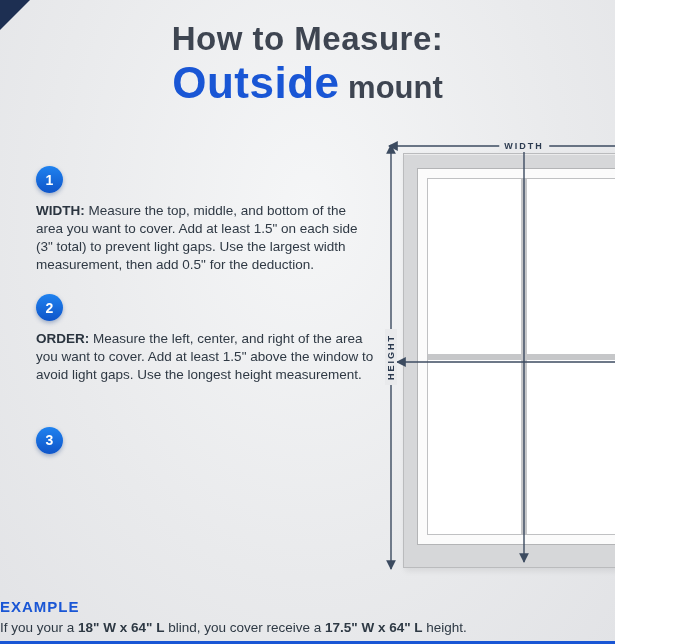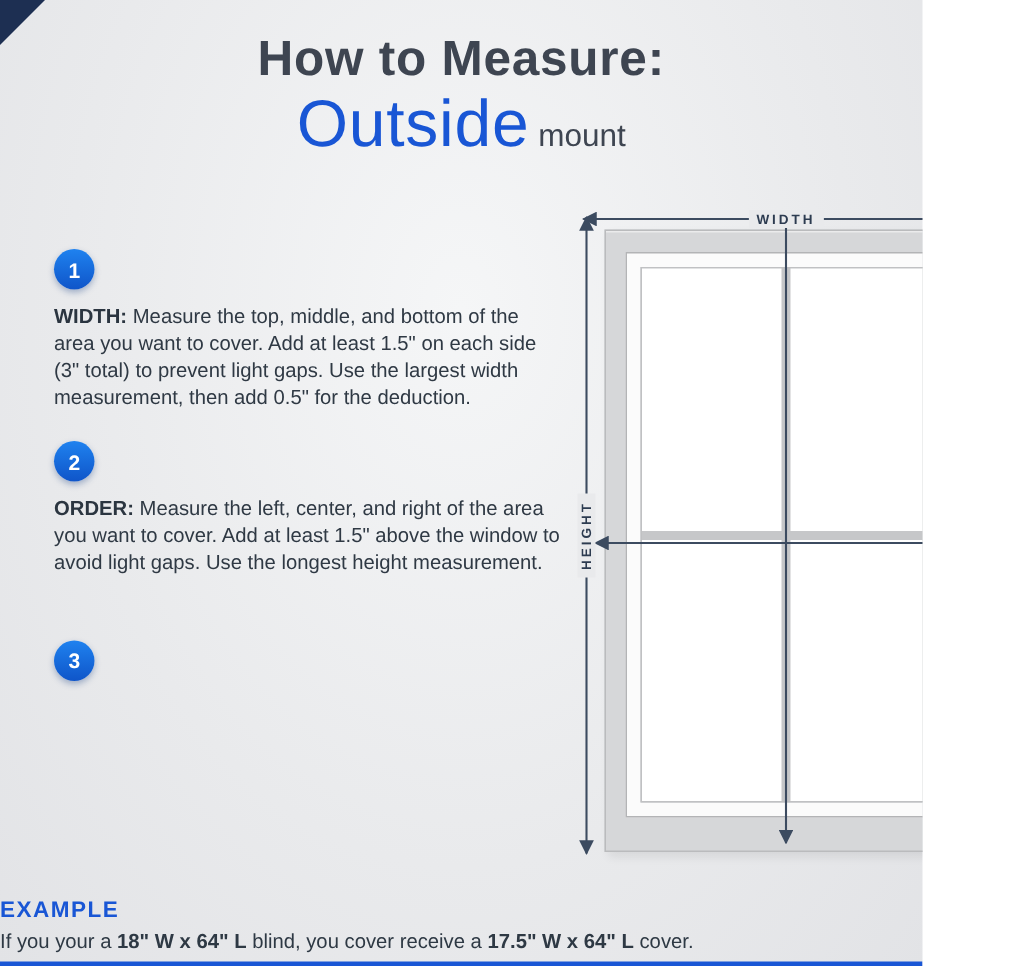--- a/index.html
+++ b/index.html
@@ -9,22 +9,22 @@
     font-family:"Liberation Sans", sans-serif;
     color:#39424e;
   }
   
   .corner { position:absolute; top:0; left:0; width:0; height:0;
     border-top:30px solid #1d2f52; border-right:30px solid transparent; }
   
   .header { position:absolute; top:20px; left:0; right:0; text-align:center; }
   .t1 { font-size:33px; font-weight:600; color:#3e4551; letter-spacing:0.5px; }
   .t2 { margin-top:0px; }
-  .t2 .accent { font-size:44px; font-weight:400; color:#1956d5; letter-spacing:0.5px;margin-top:16px; }
-  .t2 .rest { font-size:21px; font-weight:400; color:#3e4551; }
+  .t2 .accent { font-size:44px; font-weight:700; color:#1956d5; letter-spacing:0.5px;margin-top:16px; }
+  .t2 .rest { font-size:31px; font-weight:700; color:#3e4551; }
   
   .steps { position:absolute; left:36px; top:166px; width:344px; }
   .step { margin-bottom:20px; }
   .step.third { margin-top:42px; }
   .badge {
     width:27px; height:27px; border-radius:50%;
     background:linear-gradient(180deg,#1f82ef 0%, #0f55c9 100%);
     color:#fff; font-size:14px; font-weight:700;
     display:flex; align-items:center; justify-content:center;
     box-shadow:0 2px 4px rgba(20,60,130,.35);
@@ -113,18 +113,18 @@
       <line x1="146" y1="13" x2="146" y2="429" stroke="#3c4b60" stroke-width="1.4" marker-end="url(#ah)"></line>
 
       <line x1="19" y1="229" x2="267" y2="229" stroke="#3c4b60" stroke-width="1.4" marker-start="url(#ah)" marker-end="url(#ah)"></line>
     </svg>
     <div class="meas-label width-label">WIDTH</div>
     <div class="meas-label height-label">HEIGHT</div>
   </div>
 
   <div class="example">
     <div class="example-title">EXAMPLE</div>
-    <p class="example-text"><span>If you your a </span><strong>18" W x 64" L</strong><span> blind, you cover receive a </span><strong>17.5" W x 64" L</strong><span> cover.</span></p>
+    <p class="example-text"><span>If you your a </span><strong>18" W x 64" L</strong><span> blind, you cover receive a </span><strong>17.5" W x 64" L</strong><span> height.</span></p>
   </div>
 
   <div class="bottom-bar"></div>
 
 </div>
 
 </body></html>

